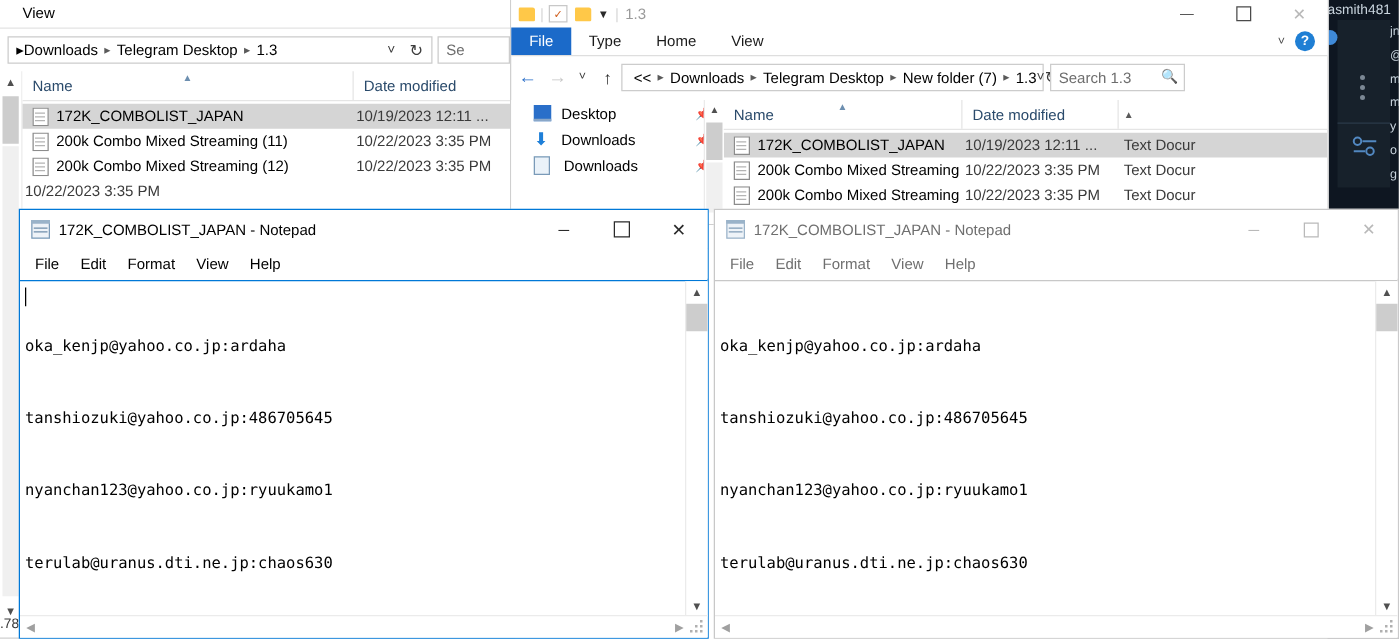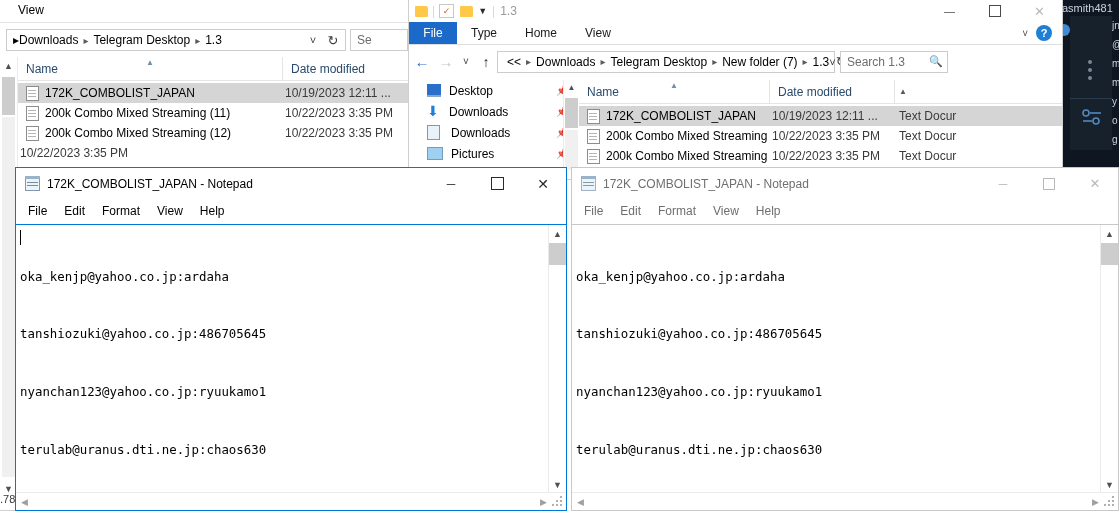--- a/index.html
+++ b/index.html
@@ -261,26 +261,20 @@
       <span style="font-size:12px;">Downloads</span>
       <span style="flex:1"></span>
       <span style="color:#8e8e8e;font-size:10px;margin-right:10px;">📌</span>
     </div>
     <div style="display:flex;align-items:center;height:21px;padding-left:18px;">
       <span style="width:11px;height:13px;border:1px solid #7a9ab8;background:#eaf2f9;margin-right:11px;display:inline-block;"></span>
       <span style="font-size:12px;">Downloads</span>
       <span style="flex:1"></span>
       <span style="color:#8e8e8e;font-size:10px;margin-right:10px;">📌</span>
     </div>
-    <div style="display:flex;align-items:center;height:21px;padding-left:18px;">
-      <span style="width:14px;height:11px;background:#9fd0ef;border:1px solid #6f9fc0;margin-right:8px;display:inline-block;"></span>
-      <span style="font-size:12px;">Pictures</span>
-      <span style="flex:1"></span>
-      <span style="color:#8e8e8e;font-size:10px;margin-right:10px;">📌</span>
-    </div>
     <div style="position:absolute;right:0;top:0;width:15px;bottom:0;background:#fff;border-left:1px solid #ebebeb;">
       <div style="height:15px;display:flex;align-items:center;justify-content:center;color:#505050;font-size:8px;">▲</div>
       <div style="position:absolute;left:1px;right:1px;top:18px;height:30px;background:#cdcdcd;"></div>
       <div style="position:absolute;left:1px;right:1px;top:50px;height:40px;background:#f0f0f0;"></div>
     </div>
   </div>
 
   <div class="colhead" style="position:absolute;left:170px;top:80px;width:483px;">
     <div class="cell" style="width:191px;">
       <span class="sortcaret">▲</span>

